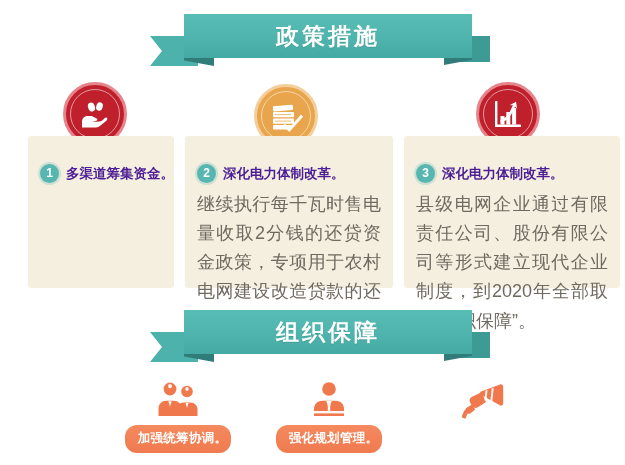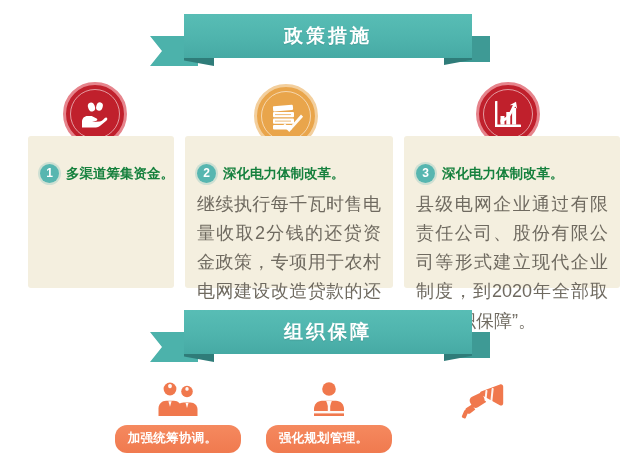--- a/index.html
+++ b/index.html
@@ -65,21 +65,21 @@
     right: 18px;
     top: 0;
     height: 44px;
     background: linear-gradient(180deg, #58bdb5 0%, #4fb4ad 55%, #46aaa4 100%);
     display: flex;
     align-items: center;
     justify-content: center;
   }
   .ribbon .band-title {
     color: #ffffff;
-    font-size: 19px;
+    font-size: 23px;
     font-weight: bold;
     letter-spacing: 3px;
     text-shadow: 0 1px 1px rgba(0,0,0,0.10);
   }
 
   #banner-1 { left: 150px; top: 14px; width: 340px; }
   #banner-2 { left: 150px; top: 310px; width: 340px; }
 
   
   .card {
@@ -106,21 +106,21 @@
     border-radius: 50%;
     background: #57b6b0;
     box-shadow: 0 0 0 2px rgba(120,190,185,0.30);
     color: #ffffff;
     font-size: 12px;
     line-height: 19px;
     text-align: center;
     font-weight: bold;
   }
   .card-title {
-    color: #15803d;
+    color: #4c1d95;
     font-size: 13.5px;
     font-weight: bold;
     white-space: nowrap;
   }
   .card-body {
     margin-top: 7px;
     color: #6f6a60;
     font-size: 18px;
     line-height: 1.62;
     text-align: justify;
@@ -160,21 +160,21 @@
 
   .bottom-icon {
     height: 42px;
     display: flex;
     align-items: flex-end;
     justify-content: center;
   }
   .pill {
     display: inline-block;
     margin-top: 5px;
-    padding: 5px 24px 6px 13px;
+    padding: 5px 4px 6px 13px;
     border-radius: 12px;
     background: linear-gradient(180deg, #f5895f 0%, #f07a4f 100%);
     color: #ffffff;
     font-size: 12.5px;
     font-weight: bold;
     white-space: nowrap;
     letter-spacing: 0.3px;
   }
 </style>
 </head>

